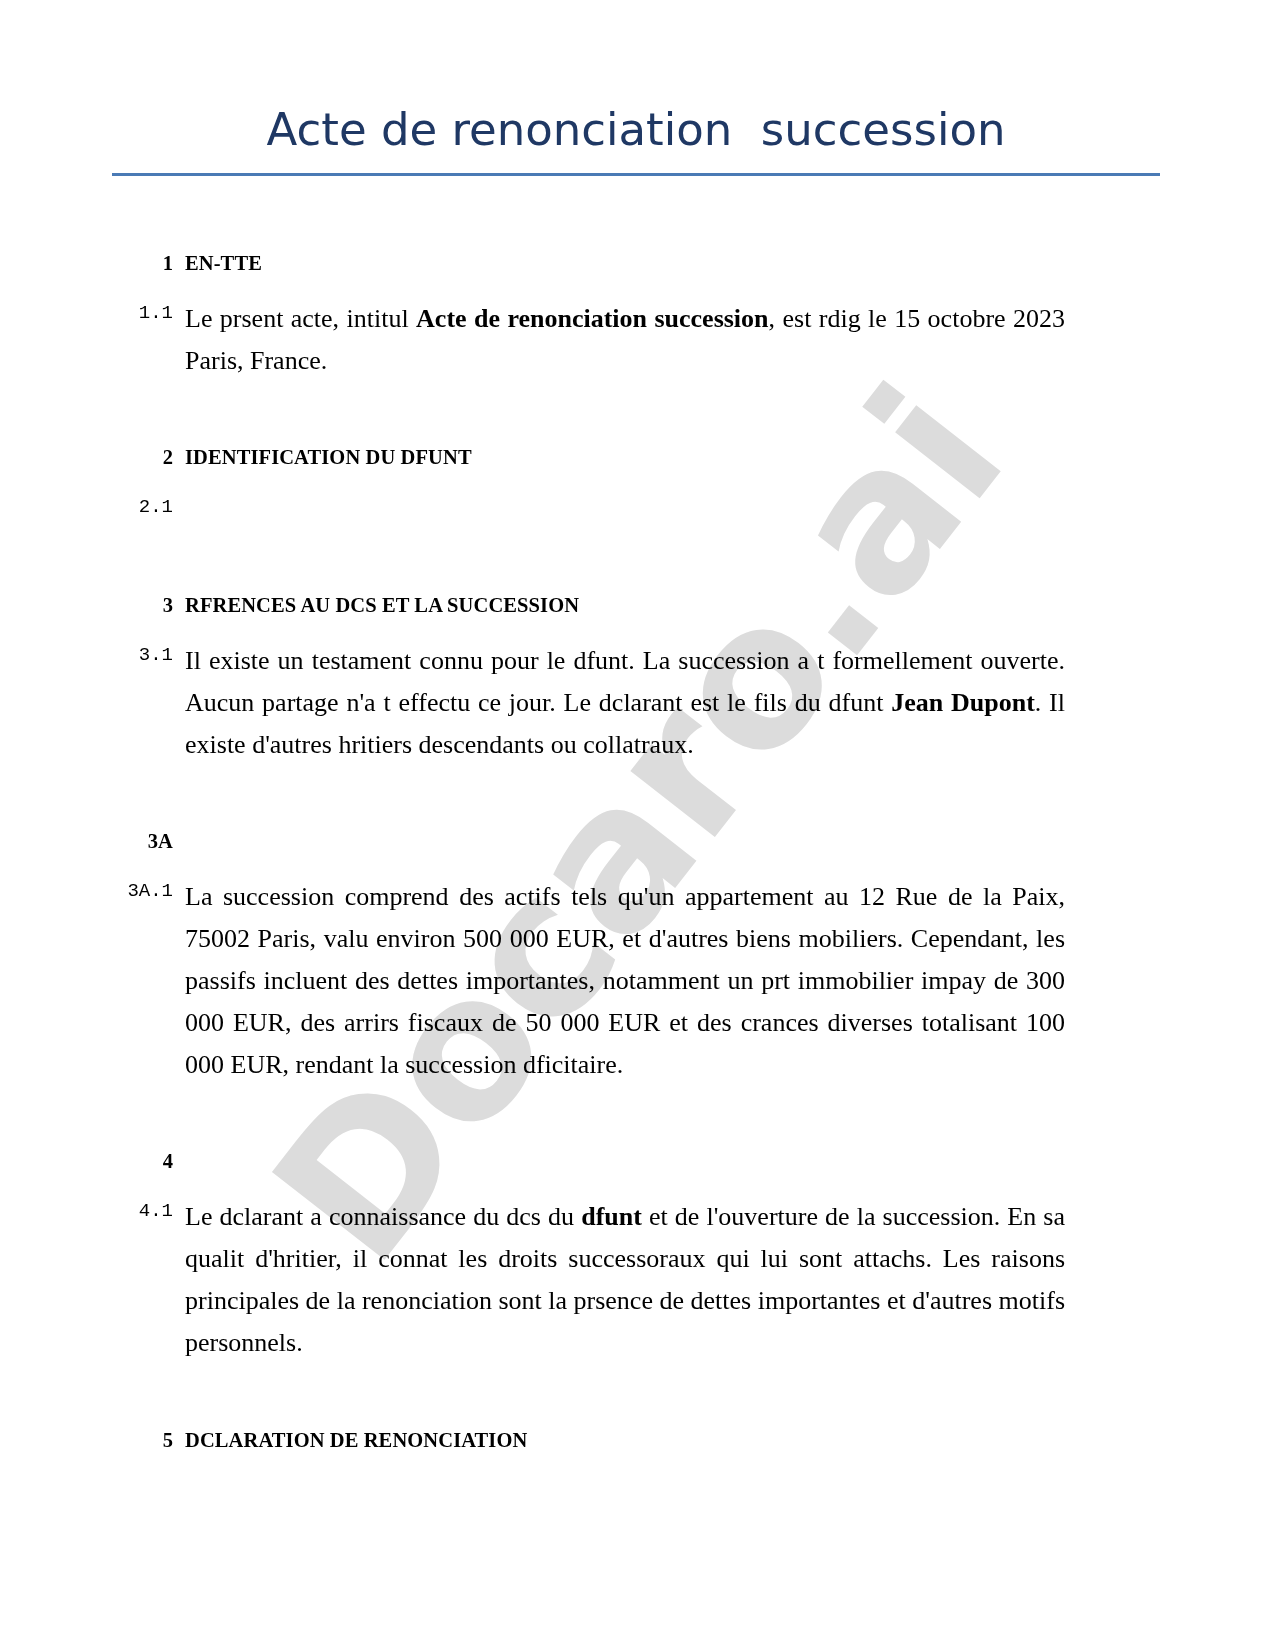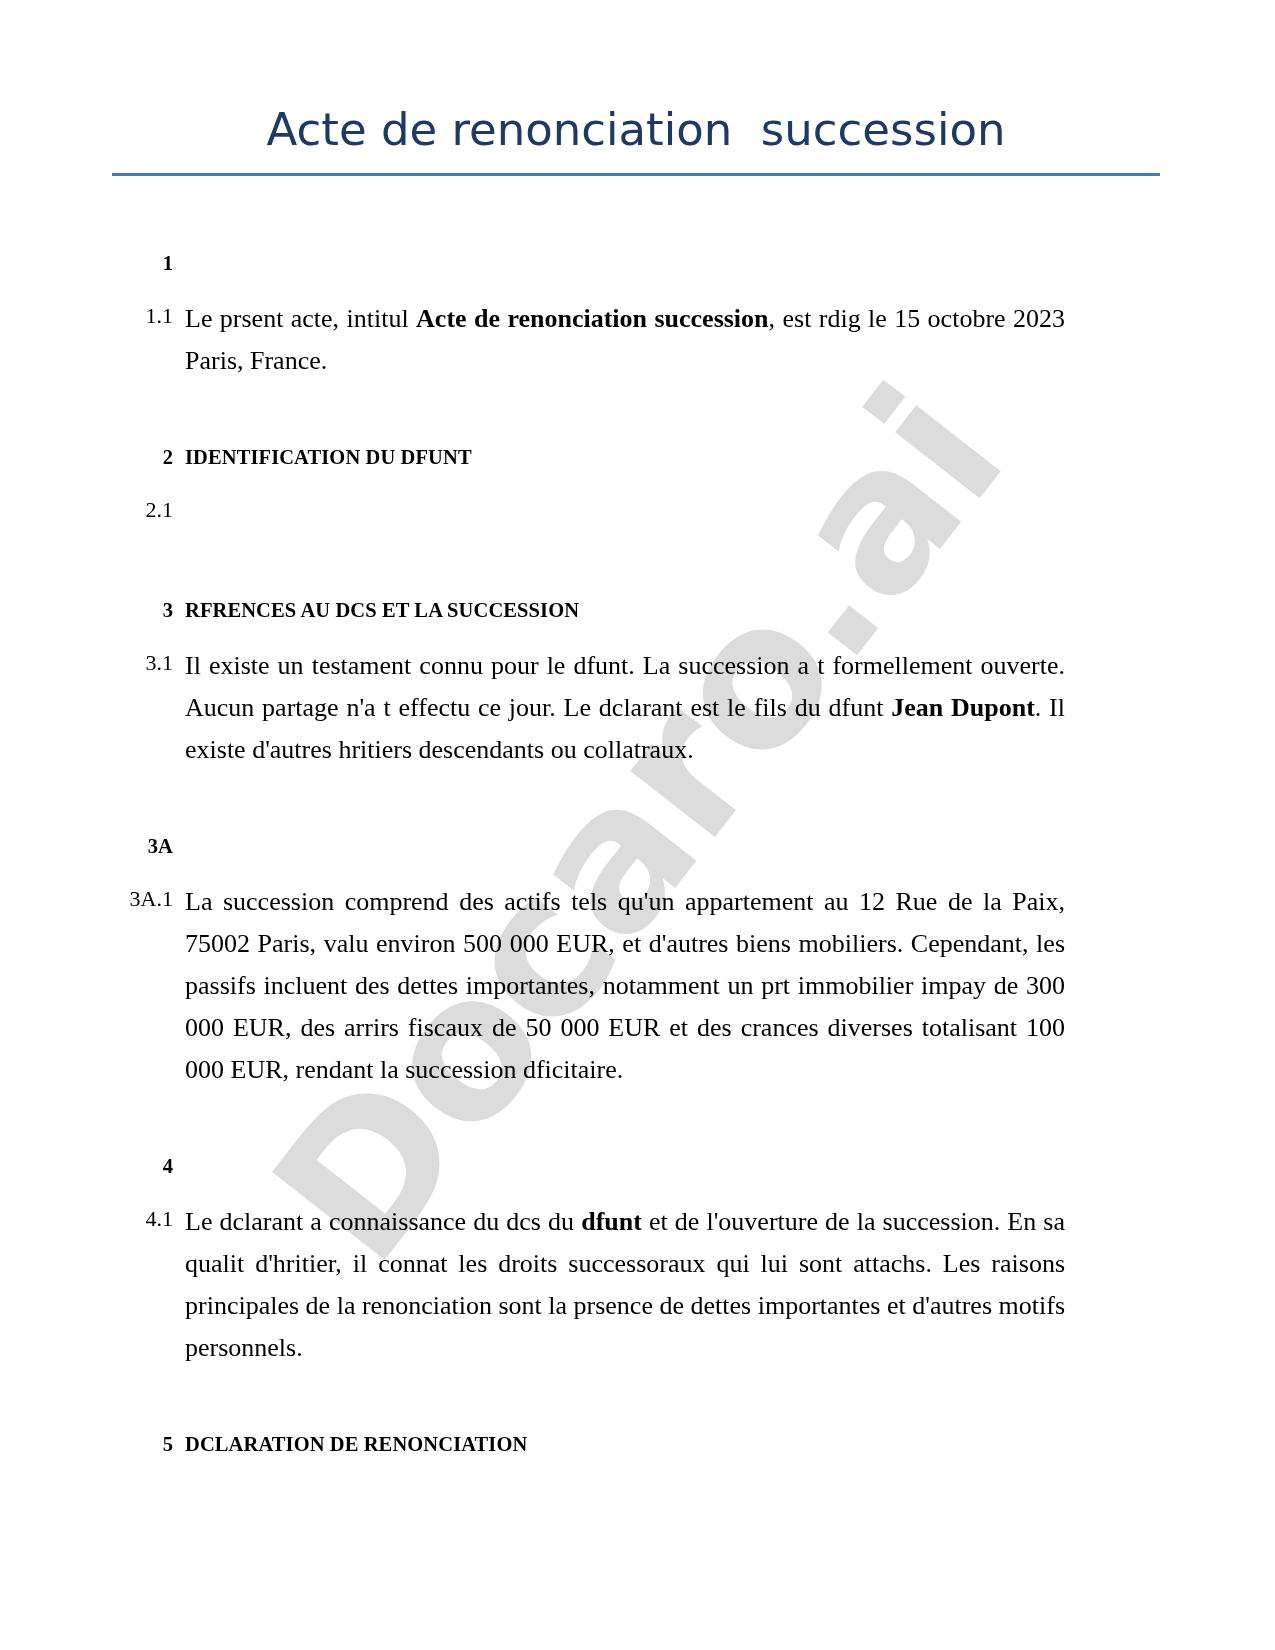--- a/index.html
+++ b/index.html
@@ -106,22 +106,23 @@
   .heading-row .clause-text {
     font-weight: bold;
     font-size: 20.5px;
     line-height: 1.3;
     letter-spacing: 0.1px;
   }
 
   
   .para-row .clause-num {
     font-weight: normal;
-    font-size: 22px;
+    font-size: 19px;
     line-height: 1.62;
+    font-family: Liberation Mono, monospace;
   }
   .para-row .clause-text {
     font-weight: normal;
     font-size: 26px;
     line-height: 1.62;
     text-align: justify;
     text-justify: inter-word;
     hyphens: none;
   }
 
@@ -141,20 +142,21 @@
   </div>
 
   <div class="doc-title-wrap">
     <div class="doc-title">Acte de renonciation  succession</div>
     <div class="title-rule"></div>
   </div>
 
   <div class="doc-body" id="body-root">
       <div class="clause heading-row">
         <div class="clause-num">1</div>
+        <div class="clause-text">EN-TTE</div>
       </div>
       <div class="sp-after-heading"></div>
       <div class="clause para-row">
         <div class="clause-num">1.1</div>
         <div class="clause-text"><span>Le prsent acte, intitul </span><b>Acte de renonciation  succession</b><span>, est rdig le 15 octobre 2023  Paris, France.</span></div>
       </div>
       <div class="sp-section-gap"></div>
       <div class="clause heading-row">
         <div class="clause-num">2</div>
         <div class="clause-text">IDENTIFICATION DU DFUNT</div>

